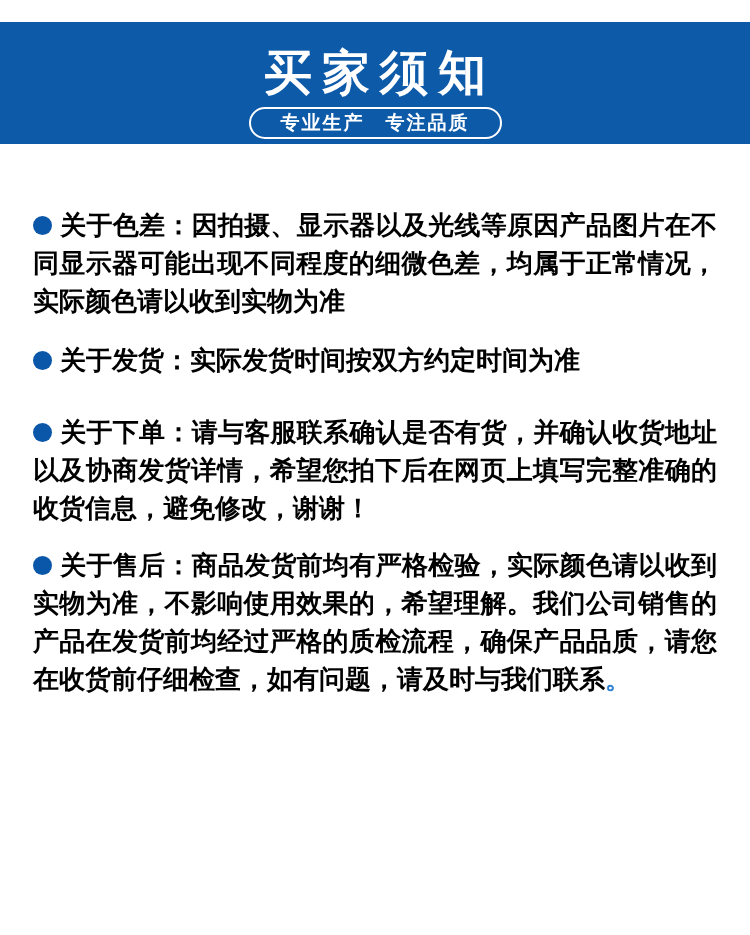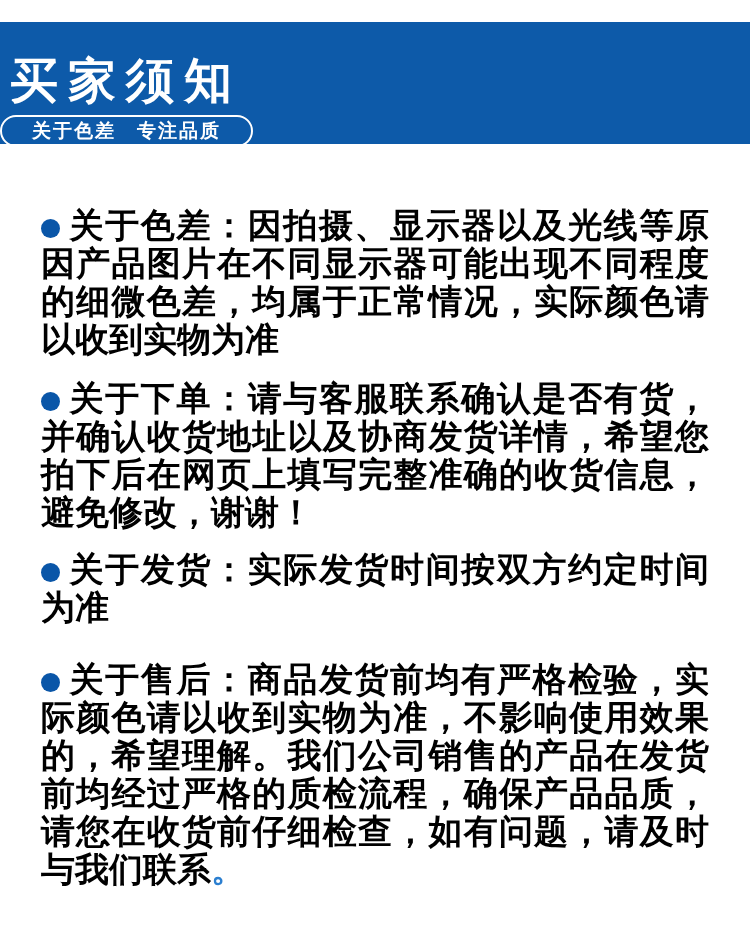--- a/index.html
+++ b/index.html
@@ -14,23 +14,23 @@
     font-family: "Liberation Sans", "DejaVu Sans", sans-serif;
   }
   
   .top-strip {
     height: 22px;
     background: #ffffff;
   }
   .banner {
     background: #0d5aa9;
     height: 122px;
-    text-align: left;
+    text-align: center;
     box-sizing: border-box;
-    padding-top: 32px;
+    padding-top: 24px;
   }
   .banner-title {
     color: #ffffff;
     font-size: 48px;
     font-weight: bold;
     letter-spacing: 10px;
     text-indent: 10px;
     line-height: 54px;
     white-space: nowrap;
   }
@@ -45,22 +45,22 @@
     font-weight: bold;
     letter-spacing: 2px;
     line-height: 21px;
   }
   
   .content {
     margin-top: 62px;
     padding: 0 25px;
   }
   .para {
-    margin: 16px;
-    font-size: 34px;
+    margin: 8px;
+    font-size: 26px;
     font-weight: bold;
     color: #000000;
     line-height: 38px;
     letter-spacing: 0;
     text-align: justify;
   }
   .para.mb-sm  { margin-bottom: 21px; }
   .para.mb-sm2 { margin-bottom: 19px; }
   .para.mb-md  { margin-bottom: 34px; }
   .para.mb-lg  { margin-bottom: 46px; }
@@ -78,28 +78,28 @@
   }
 </style>
 </head>
 <body>
 
 <div class="top-strip"></div>
 
 <header class="banner">
   <div class="banner-title">买家须知</div>
   <div class="banner-tagline">
-    <span>关于色差　专注品质</span>
+    <span>专业生产　专注品质</span>
   </div>
 </header>
 
 <main class="content">
 
   <p class="para mb-sm"><span class="bullet"></span><span>关于色差：因拍摄、显示器以及光线等原因产品图片在不同显示器可能出现不同程度的细微色差，均属于正常情况，实际颜色请以收到实物为准</span></p>
 
+  <p class="para mb-md"><span class="bullet"></span><span>关于发货：实际发货时间按双方约定时间为准</span></p>
+
   <p class="para mb-sm2"><span class="bullet"></span><span>关于下单：请与客服联系确认是否有货，并确认收货地址以及协商发货详情，希望您拍下后在网页上填写完整准确的收货信息，避免修改，谢谢！</span></p>
-
-  <p class="para mb-md"><span class="bullet"></span><span>关于发货：实际发货时间按双方约定时间为准</span></p>
 
 
   <p class="para"><span class="bullet"></span><span>关于售后：商品发货前均有严格检验，实际颜色请以收到实物为准，不影响使用效果的，希望理解。我们公司销售的产品在发货前均经过严格的质检流程，确保产品品质，请您在收货前仔细检查，如有问题，请及时与我们联系</span><span class="accent-period">。</span></p>
 
 </main>
 
 </body></html>

